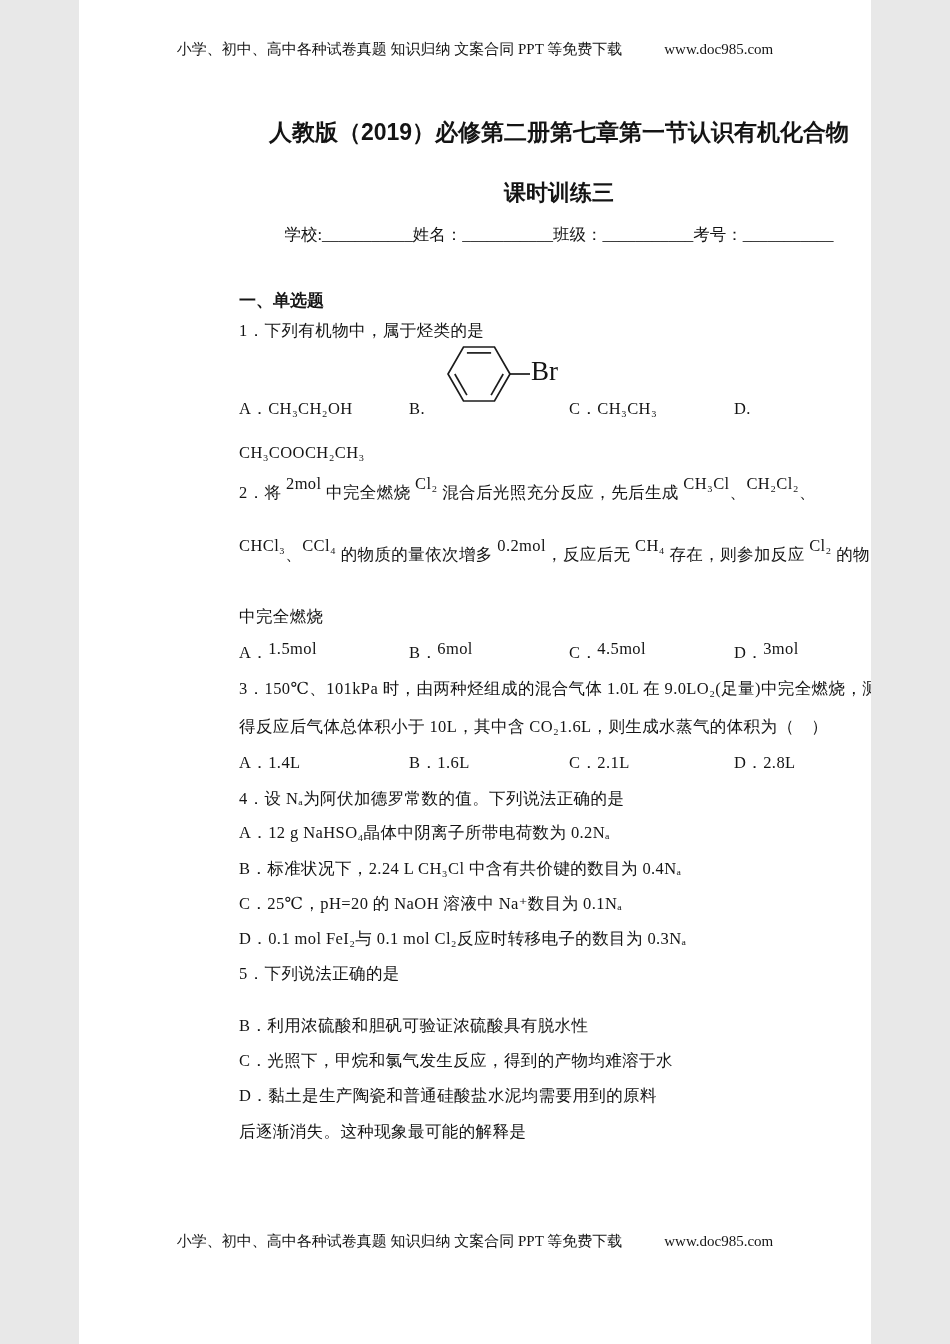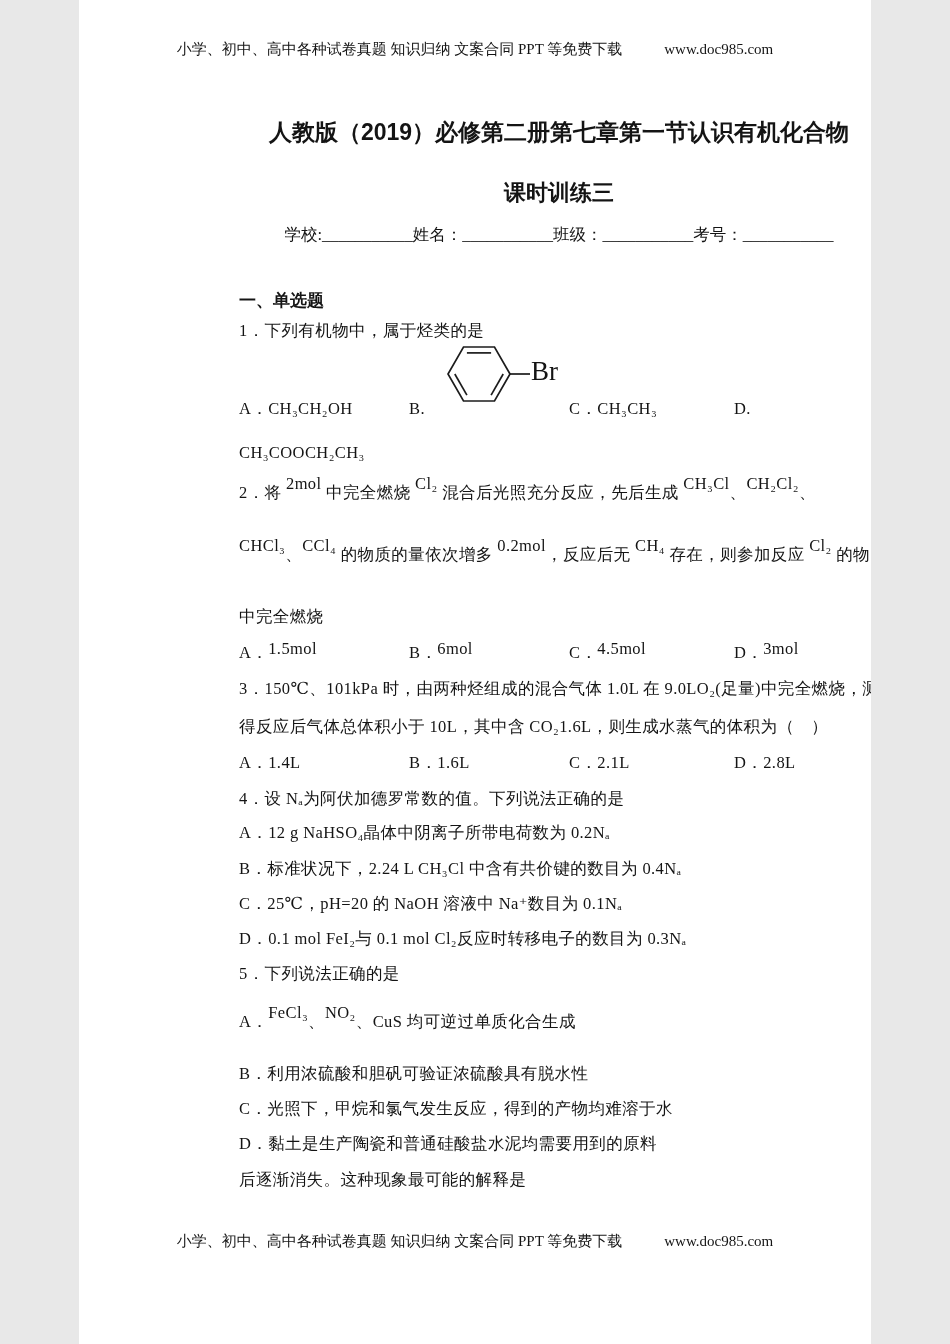--- a/index.html
+++ b/index.html
@@ -101,21 +101,20 @@
       <div><span>D．</span><span>2.8L</span></div>
     </div>
 
     <div class="line mt14">4．设 Nₐ为阿伏加德罗常数的值。下列说法正确的是</div>
     <div class="line mt12">A．12 g NaHSO₄晶体中阴离子所带电荷数为 0.2Nₐ</div>
     <div class="line mt14">B．标准状况下，2.24 L CH₃Cl 中含有共价键的数目为 0.4Nₐ</div>
     <div class="line mt13">C．25℃，pH=20 的 NaOH 溶液中 Na⁺数目为 0.1Nₐ</div>
     <div class="line mt13">D．0.1 mol FeI₂与 0.1 mol Cl₂反应时转移电子的数目为 0.3Nₐ</div>
 
     <div class="line mt13">5．下列说法正确的是</div>
-    <div class="line mt26"><span class="seg">A．</span><span class="chem r">FeCl₃</span><span class="seg">、</span><span class="chem r">NO₂</span><span class="seg">、CuS 均可逆过单质化合生成</span></div>
     <div class="line mt30">B．利用浓硫酸和胆矾可验证浓硫酸具有脱水性</div>
     <div class="line mt13">C．光照下，甲烷和氯气发生反应，得到的产物均难溶于水</div>
     <div class="line mt13">D．黏土是生产陶瓷和普通硅酸盐水泥均需要用到的原料</div>
 
     <div class="line mt14">后逐渐消失。这种现象最可能的解释是</div>
 
   </div>
 
   <div class="molecule">
     <svg width="160" height="82" viewBox="0 0 160 82">

